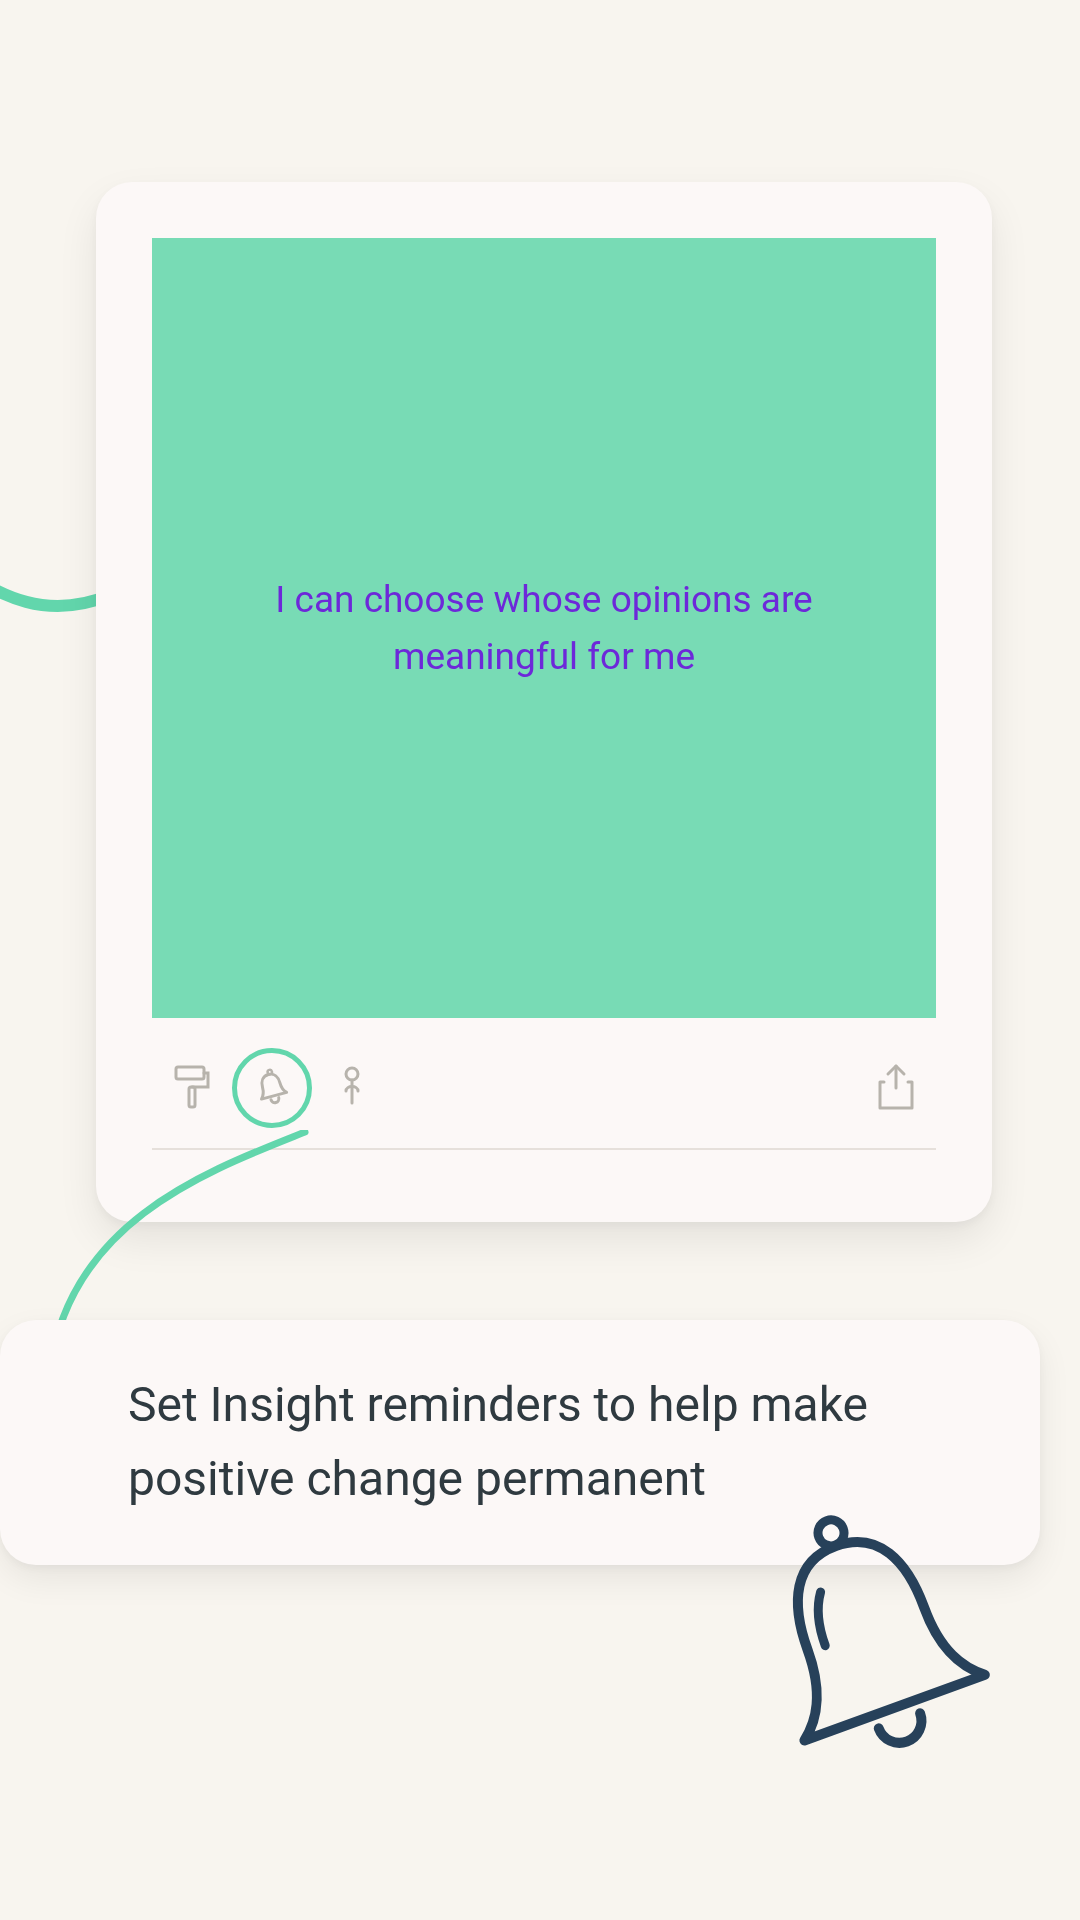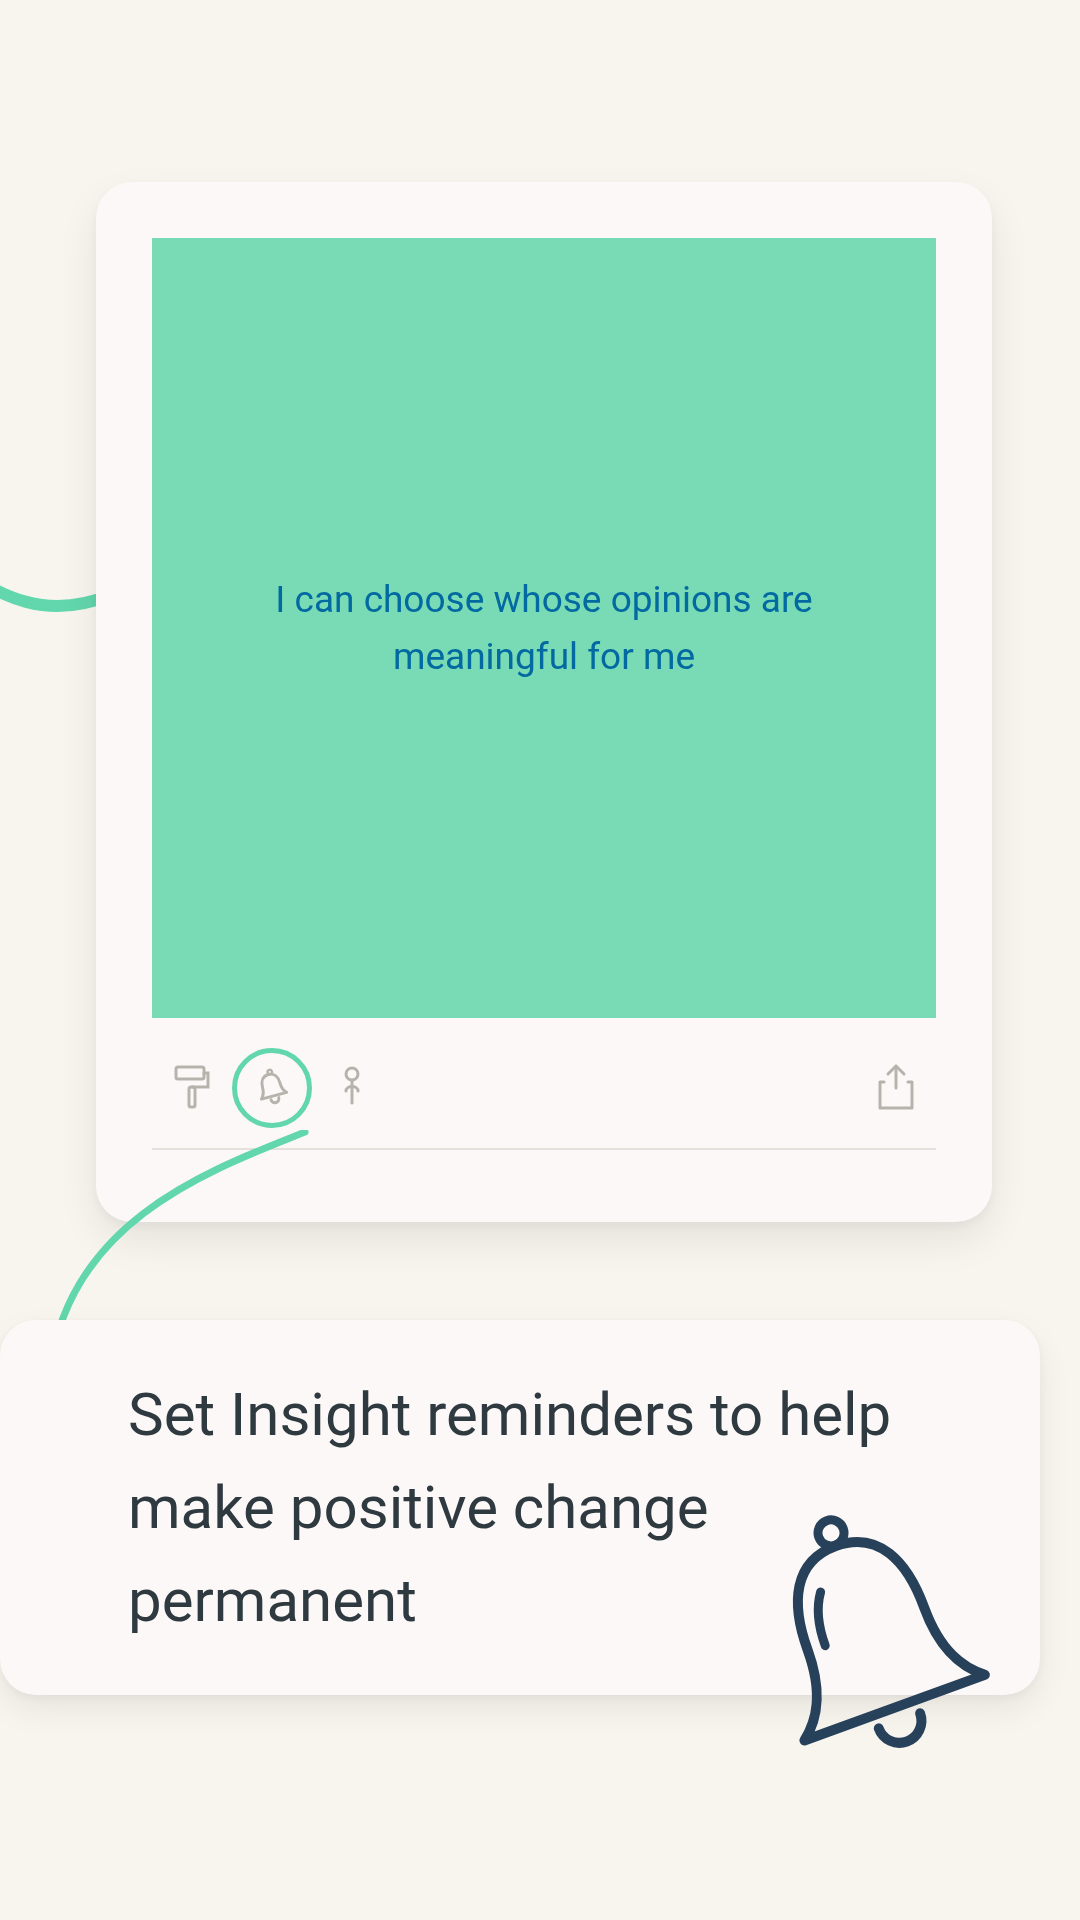--- a/index.html
+++ b/index.html
@@ -40,21 +40,21 @@
     height: 780px;
     background: #78dbb5;
     display: flex;
     align-items: center;
     justify-content: center;
     padding: 0 70px;
   }
   .insight-text {
     font-size: 37px;
     line-height: 1.55;
-    color: #0369a1;
+    color: #6d28d9;
     text-align: center;
     font-weight: 400;
   }
 
   
   .action-row {
     display: flex;
     align-items: center;
     height: 120px;
     margin-top: 10px;
@@ -87,21 +87,21 @@
     position: absolute;
     left: 0;
     top: 1320px;
     width: 1040px;
     background: #fcf8f7;
     border-radius: 36px;
     box-shadow: 0 14px 34px rgba(0,0,0,0.07), 0 3px 8px rgba(0,0,0,0.04);
     padding: 48px 60px 48px 128px;
   }
   .callout-text {
-    font-size: 60px;
+    font-size: 48px;
     line-height: 1.55;
     color: #2f3a40;
     font-weight: 400;
   }
 
   
   .arrow {
     position: absolute;
     left: 30px;
     top: 1130px;

